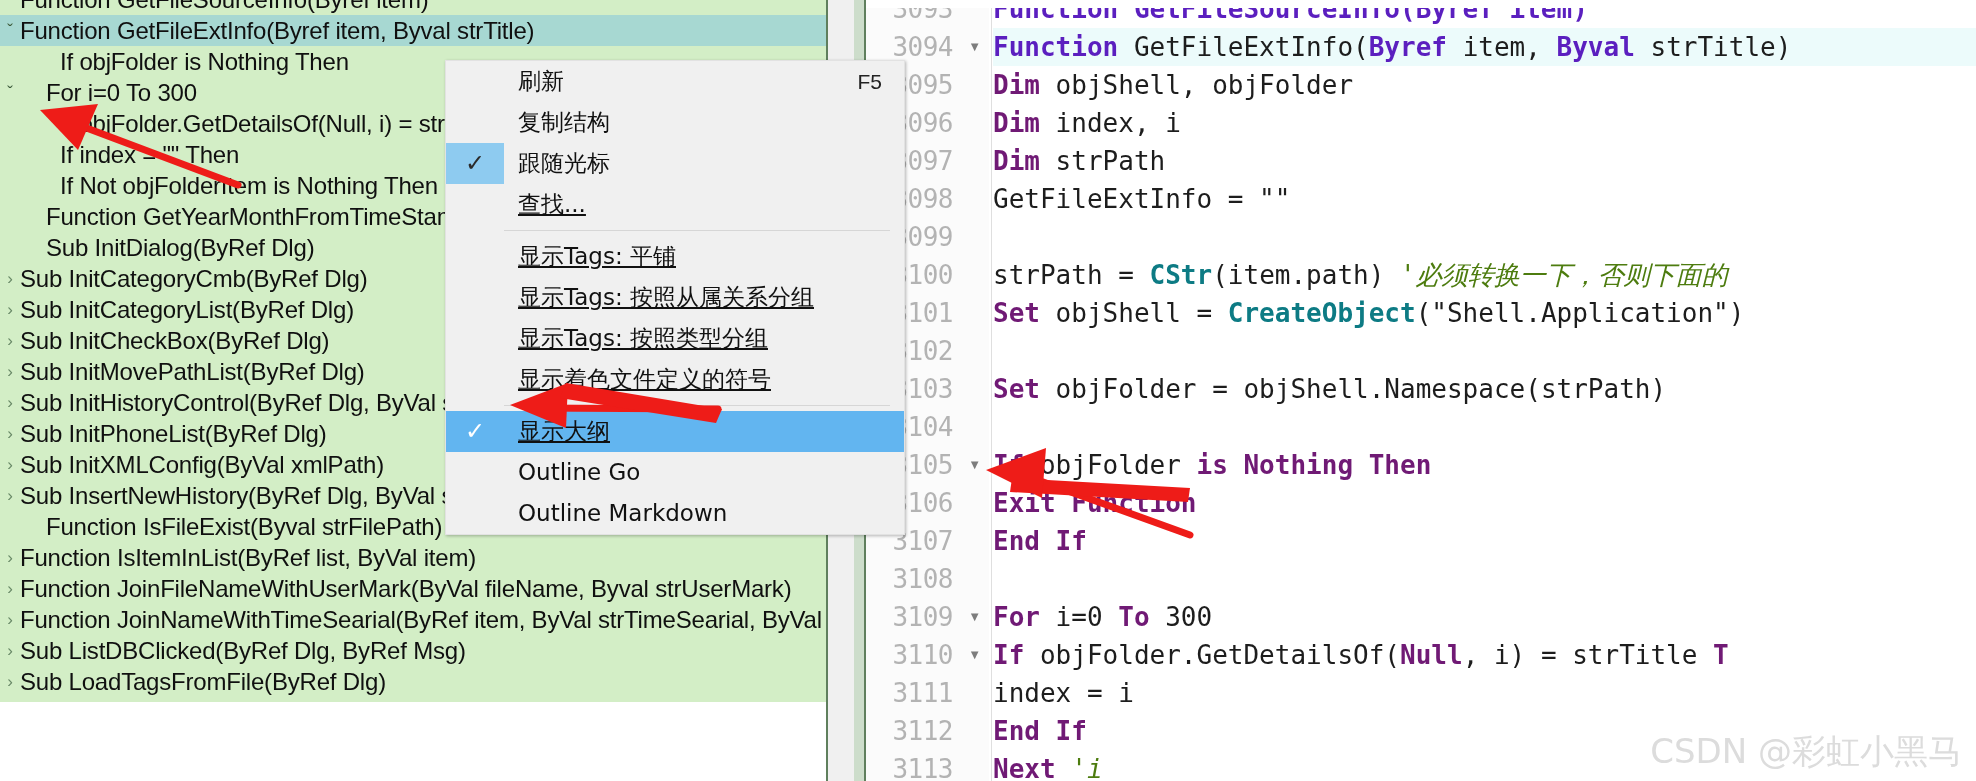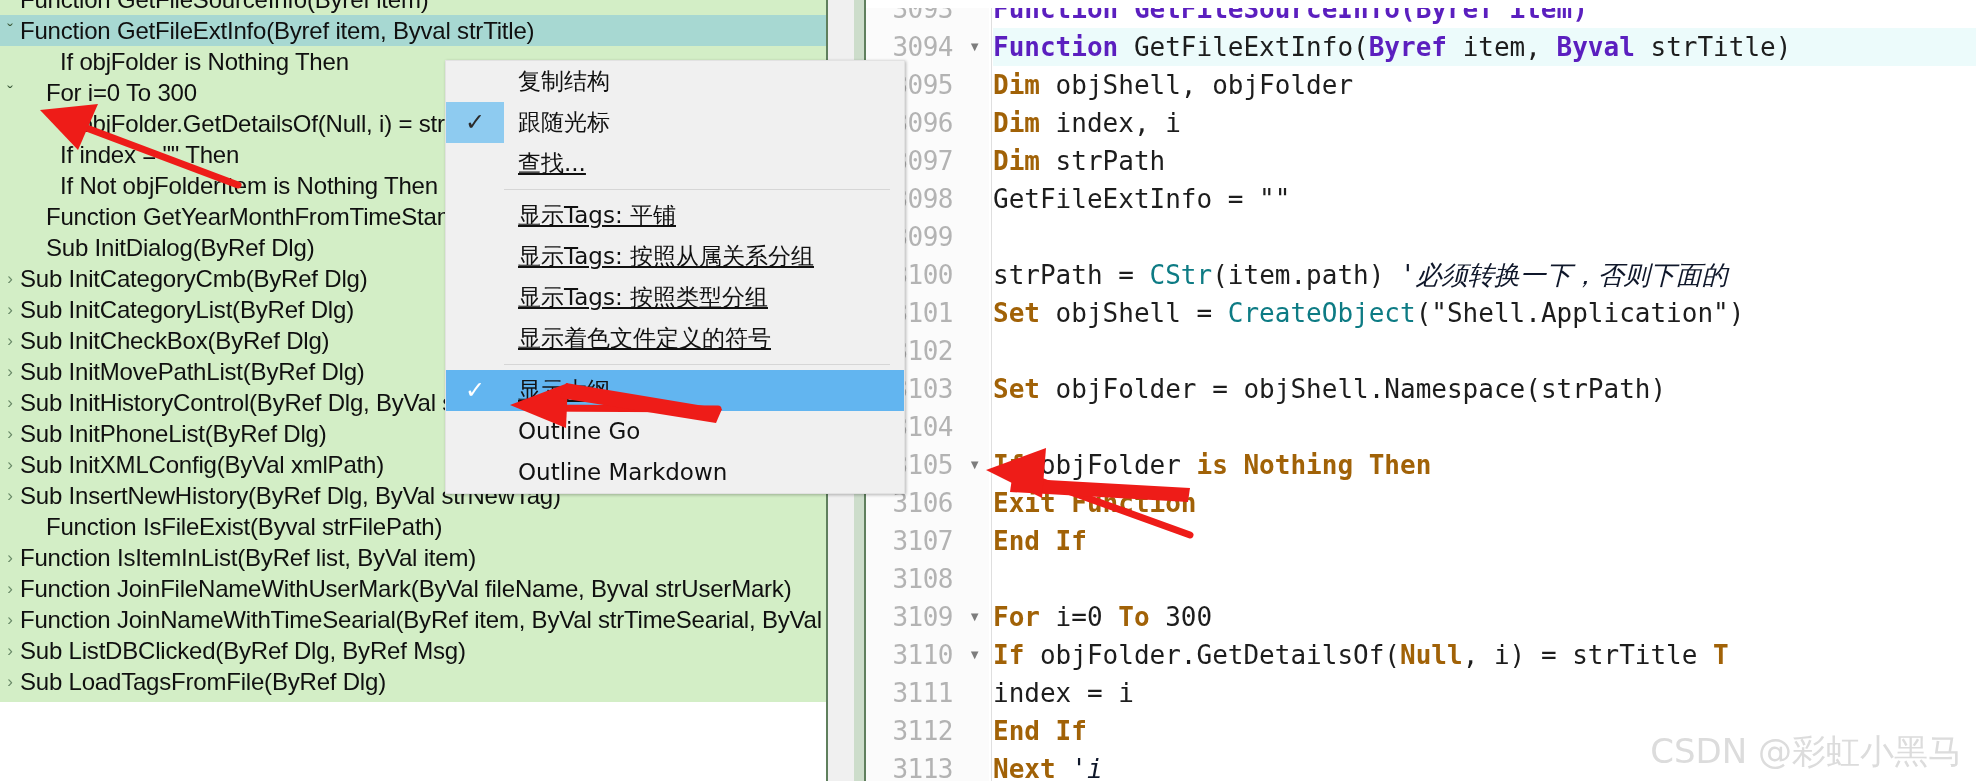--- a/index.html
+++ b/index.html
@@ -47,24 +47,24 @@
   #linenum-col{position:absolute;left:0;top:0;width:123px;height:781px;background:#fbfbfb;}
   .ln-row{position:relative;height:38px;line-height:38px;}
   .ln-num{position:absolute;right:36px;font-size:26px;color:#b3b3b3;
           font-family:"DejaVu Sans Mono",monospace;letter-spacing:-0.5px;}
   .ln-fold{position:absolute;right:8px;top:0;height:38px;line-height:38px;font-size:13px;color:#7d7d7d;}
   #ln-divider{position:absolute;left:125px;top:0;width:1px;height:781px;background:#dfdfdf;}
   #code-col{position:absolute;left:127px;top:0;width:983px;height:781px;}
   .cd-row{position:relative;height:38px;line-height:38px;white-space:nowrap;font-size:26px;
           font-family:"DejaVu Sans Mono",monospace;letter-spacing:0px;color:#1d1d1d;}
   .cd-row.hlrow{background:#ecfbfb;}
-  .kw{color:#a16207;font-weight:bold;}
+  .kw{color:#701a75;font-weight:bold;}
   .kwb{color:#5b1fbf;font-weight:bold;}
-  .fn{color:#0d7b84;font-weight:normal;}
-  .cmt{color:#0f172a;font-style:italic;}
+  .fn{color:#0d7b84;font-weight:bold;}
+  .cmt{color:#4d7c0f;font-style:italic;}
   .plain{color:#1d1d1d;}
 
   
   #annot{position:absolute;left:0;top:0;width:1976px;height:781px;pointer-events:none;}
 
   
   #watermark{position:absolute;right:14px;bottom:6px;font-size:34px;color:#dcdcdc;
              font-family:"DejaVu Sans",sans-serif;white-space:nowrap;}
 </style>
 </head>
@@ -196,20 +196,25 @@
         <div class="cd-row"><span class="plain">        </span><span class="kw">If</span><span class="plain"> objFolder.GetDetailsOf(</span><span class="kw">Null</span><span class="plain">, i) = strTitle </span><span class="kw">T</span></div>
         <div class="cd-row"><span class="plain">            index = i</span></div>
         <div class="cd-row"><span class="plain">        </span><span class="kw">End If</span></div>
         <div class="cd-row"><span class="plain">    </span><span class="kw">Next</span><span class="plain"> </span><span class="cmt">'i</span></div>
       </div>
   </div>
 
   <div id="ctx-menu">
       <div class="mi">
         <span class="mi-check"></span>
+        <span class="mi-label">刷新</span>
+        <span class="mi-accel">F5</span>
+      </div>
+      <div class="mi">
+        <span class="mi-check"></span>
         <span class="mi-label">复制结构</span>
       </div>
       <div class="mi">
         <span class="mi-check on">✓</span>
         <span class="mi-label">跟随光标</span>
       </div>
       <div class="mi">
         <span class="mi-check"></span>
         <span class="mi-label" style="text-decoration: underline;">查找...</span>
       </div>

